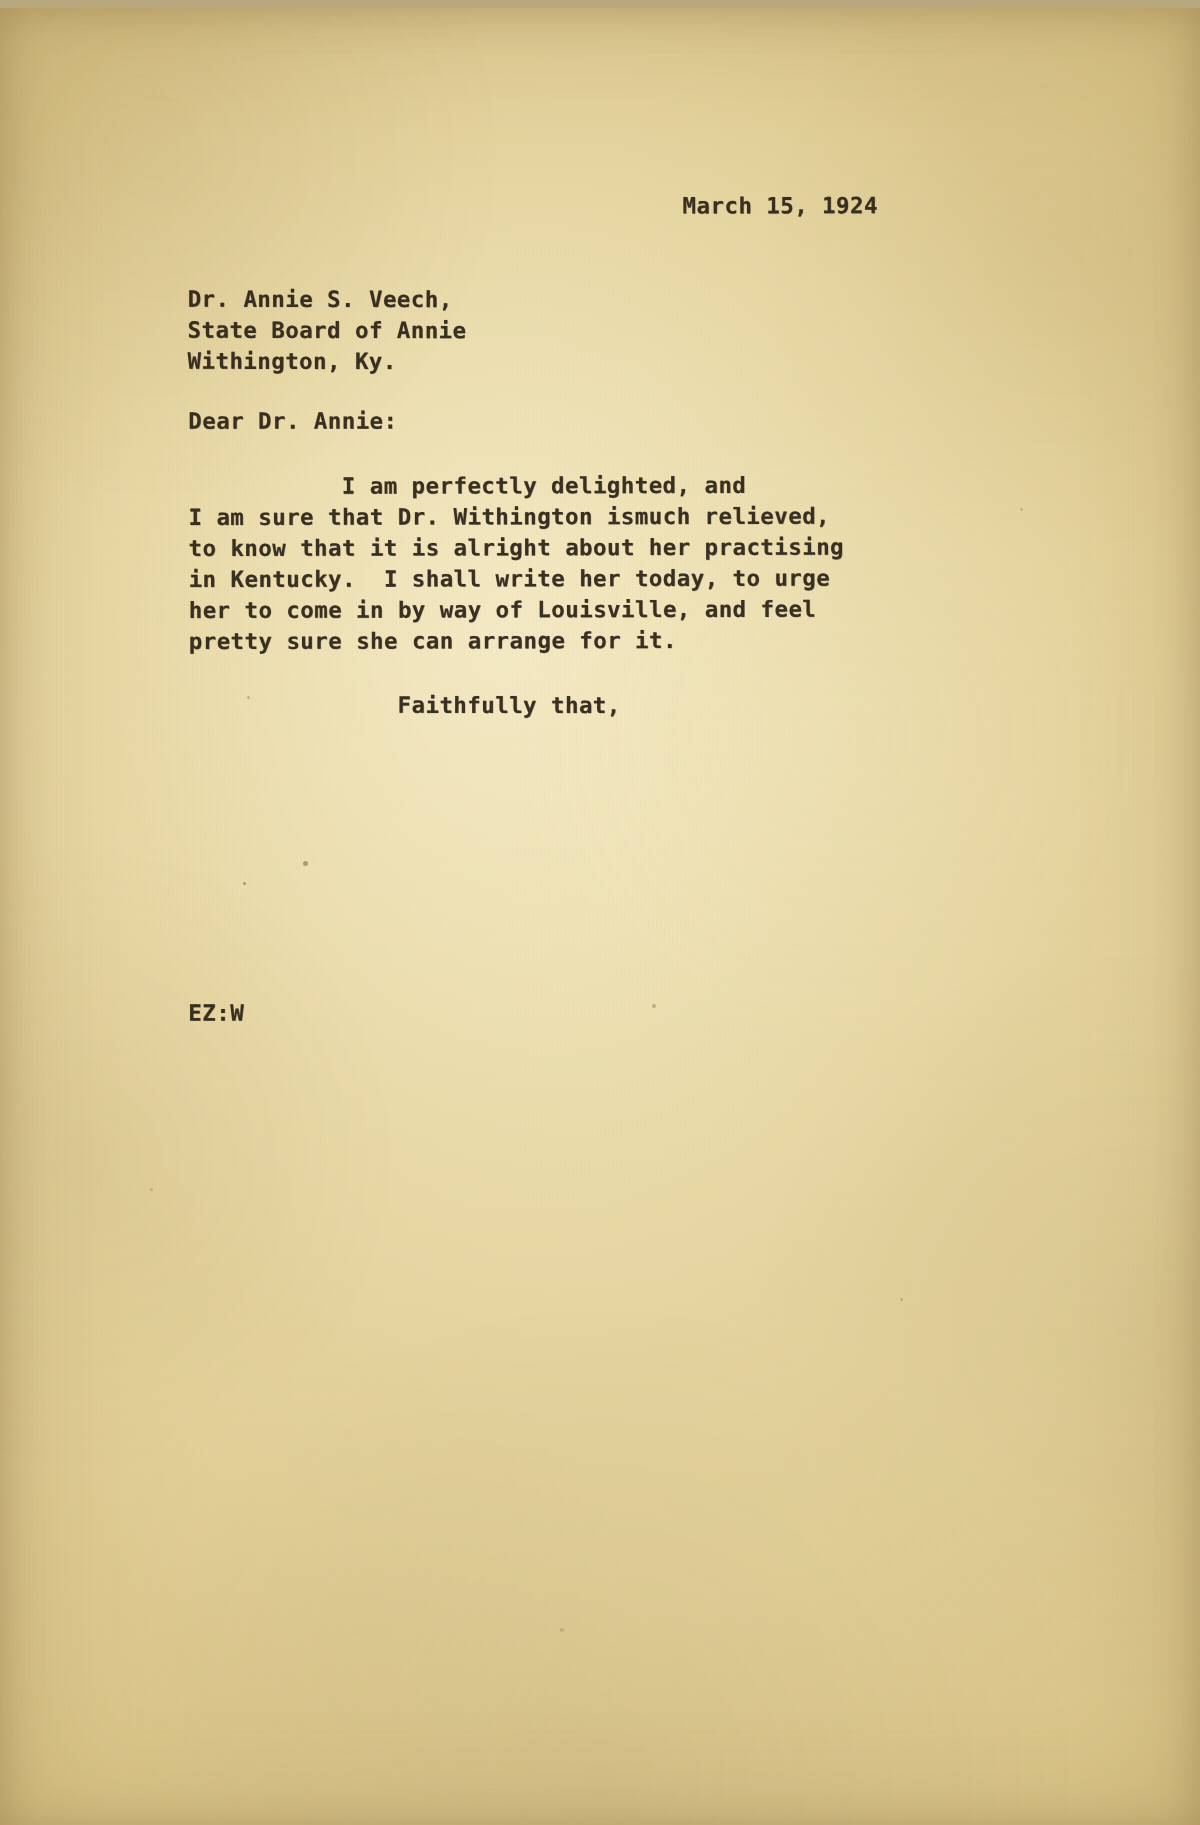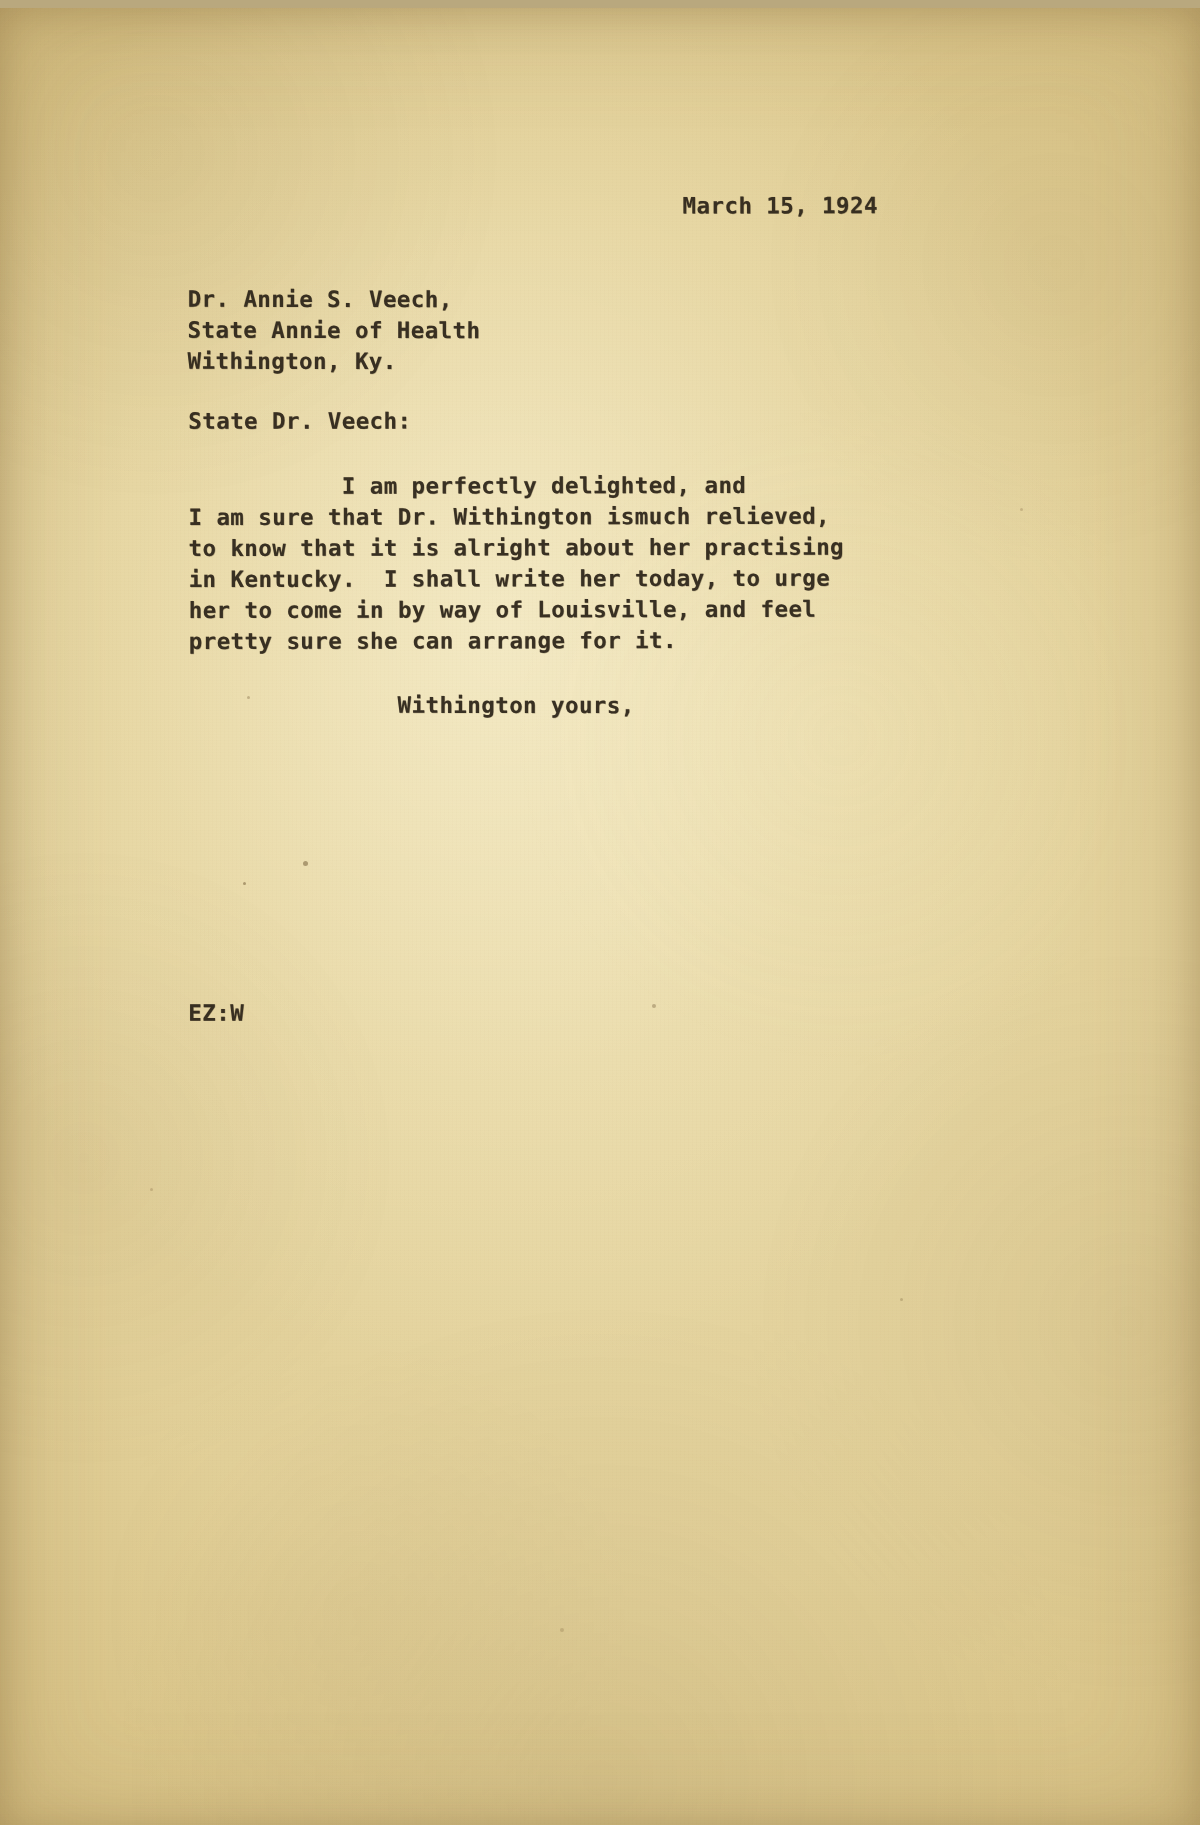--- a/index.html
+++ b/index.html
@@ -121,31 +121,31 @@
   <div class="speck" style="left:652px; top:996px; width:4px; height:4px; background:rgba(95,70,35,0.33);"></div>
   <div class="speck" style="left:247px; top:688px; width:3px; height:3px; background:rgba(95,70,35,0.30);"></div>
   <div class="speck" style="left:900px; top:1290px; width:3px; height:3px; background:rgba(95,70,35,0.25);"></div>
   <div class="speck" style="left:150px; top:1180px; width:3px; height:3px; background:rgba(95,70,35,0.22);"></div>
   <div class="speck" style="left:1020px; top:500px; width:3px; height:3px; background:rgba(95,70,35,0.22);"></div>
   <div class="speck" style="left:560px; top:1620px; width:4px; height:4px; background:rgba(95,70,35,0.20);"></div>
 
   <div class="typed jit1" id="date-line">March 15, 1924</div>
 
   <div class="typed jit2" id="address-block"><span>Dr. Annie S. Veech,</span>
-<span>State Annie of Health</span>
+<span>State Board of Annie</span>
 <span>Withington, Ky.</span></div>
 
-  <div class="typed jit3" id="salutation">State Dr. Veech:</div>
+  <div class="typed jit3" id="salutation">Dear Dr. Annie:</div>
 
   <div class="typed jit1" id="body-block"><span class="body-line">           I am perfectly delighted, and</span>
 <span class="body-line">I am sure that Dr. Withington ismuch relieved,</span>
 <span class="body-line">to know that it is alright about her practising</span>
 <span class="body-line">in Kentucky.  I shall write her today, to urge</span>
 <span class="body-line">her to come in by way of Louisville, and feel</span>
 <span class="body-line">pretty sure she can arrange for it.</span></div>
 
-  <div class="typed jit2" id="closing">Withington yours,</div>
+  <div class="typed jit2" id="closing">Faithfully that,</div>
 
   <div class="typed jit3" id="initials">EZ:W</div>
 
 
   <div class="vignette"></div>
 </div>
 
 </body></html>

